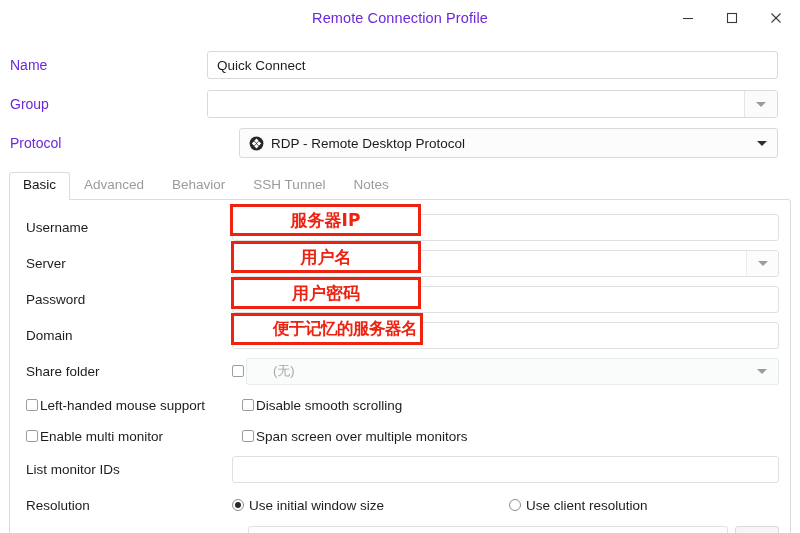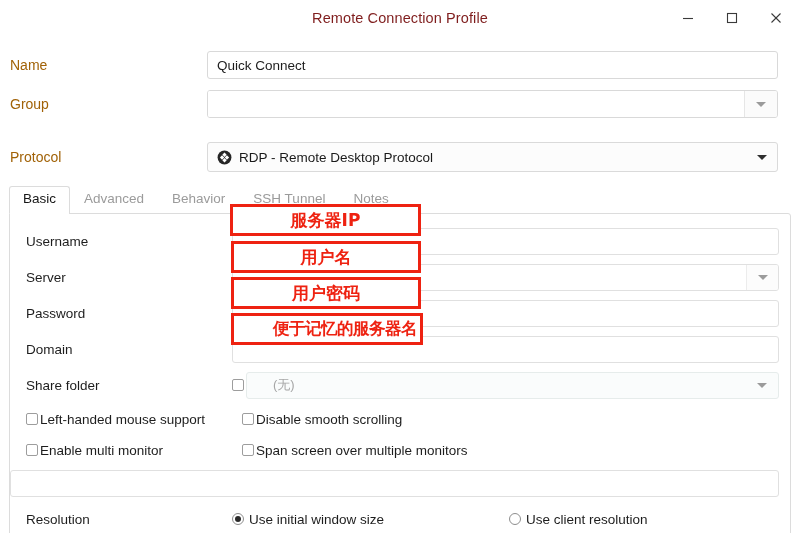--- a/index.html
+++ b/index.html
@@ -17,21 +17,21 @@
   .titlebar {
     position: relative;
     height: 35px;
     background: #ffffff;
     display: flex;
     align-items: center;
     justify-content: center;
   }
   .title-text {
     font-size: 14.5px;
-    color: #7f1d1d;
+    color: #6d28d9;
     letter-spacing: .1px;
   }
   .wincontrols {
     position: absolute;
     right: 2px; top: 0;
     height: 35px;
     display: flex;
     align-items: center;
   }
   .wc {
@@ -47,26 +47,26 @@
   
   .topform { padding: 0; }
   .frow {
     display: flex;
     align-items: center;
     height: 32px;
     margin-bottom: 0;
   }
   .frow.r1 { margin-top: 14px; }
   .frow.r2 { margin-top: 7px; }
-  .frow.r3 { margin-top: 21px; }
+  .frow.r3 { margin-top: 7px; gap: 32px; }
   .flabel {
     width: 207px;
     padding-left: 10px;
     font-size: 14px;
-    color: #a16207;
+    color: #6d28d9;
   }
   .fctrl { flex: 1; padding-right: 22px; }
 
   .txtinput {
     width: 100%;
     height: 28px;
     border: 1px solid #d9d9d9;
     border-radius: 3px;
     background: #ffffff;
     font-family: "Liberation Sans", "DejaVu Sans", sans-serif;
@@ -495,20 +495,21 @@
         <input type="checkbox" class="cbox" style="">
         <span>Enable multi monitor</span>
       </label>
       <label class="cbitem">
         <input type="checkbox" class="cbox" style="">
         <span>Span screen over multiple monitors</span>
       </label>
     </div>
 
     <div class="prow">
+      <div class="plabel">List monitor IDs</div>
       <div class="pctrl">
         <input class="pinput" value="" style="">
       </div>
     </div>
 
     <div class="prow">
       <div class="plabel">Resolution</div>
       <div class="pctrl">
         <div class="radio-wrap">
           <label class="ritem first">

